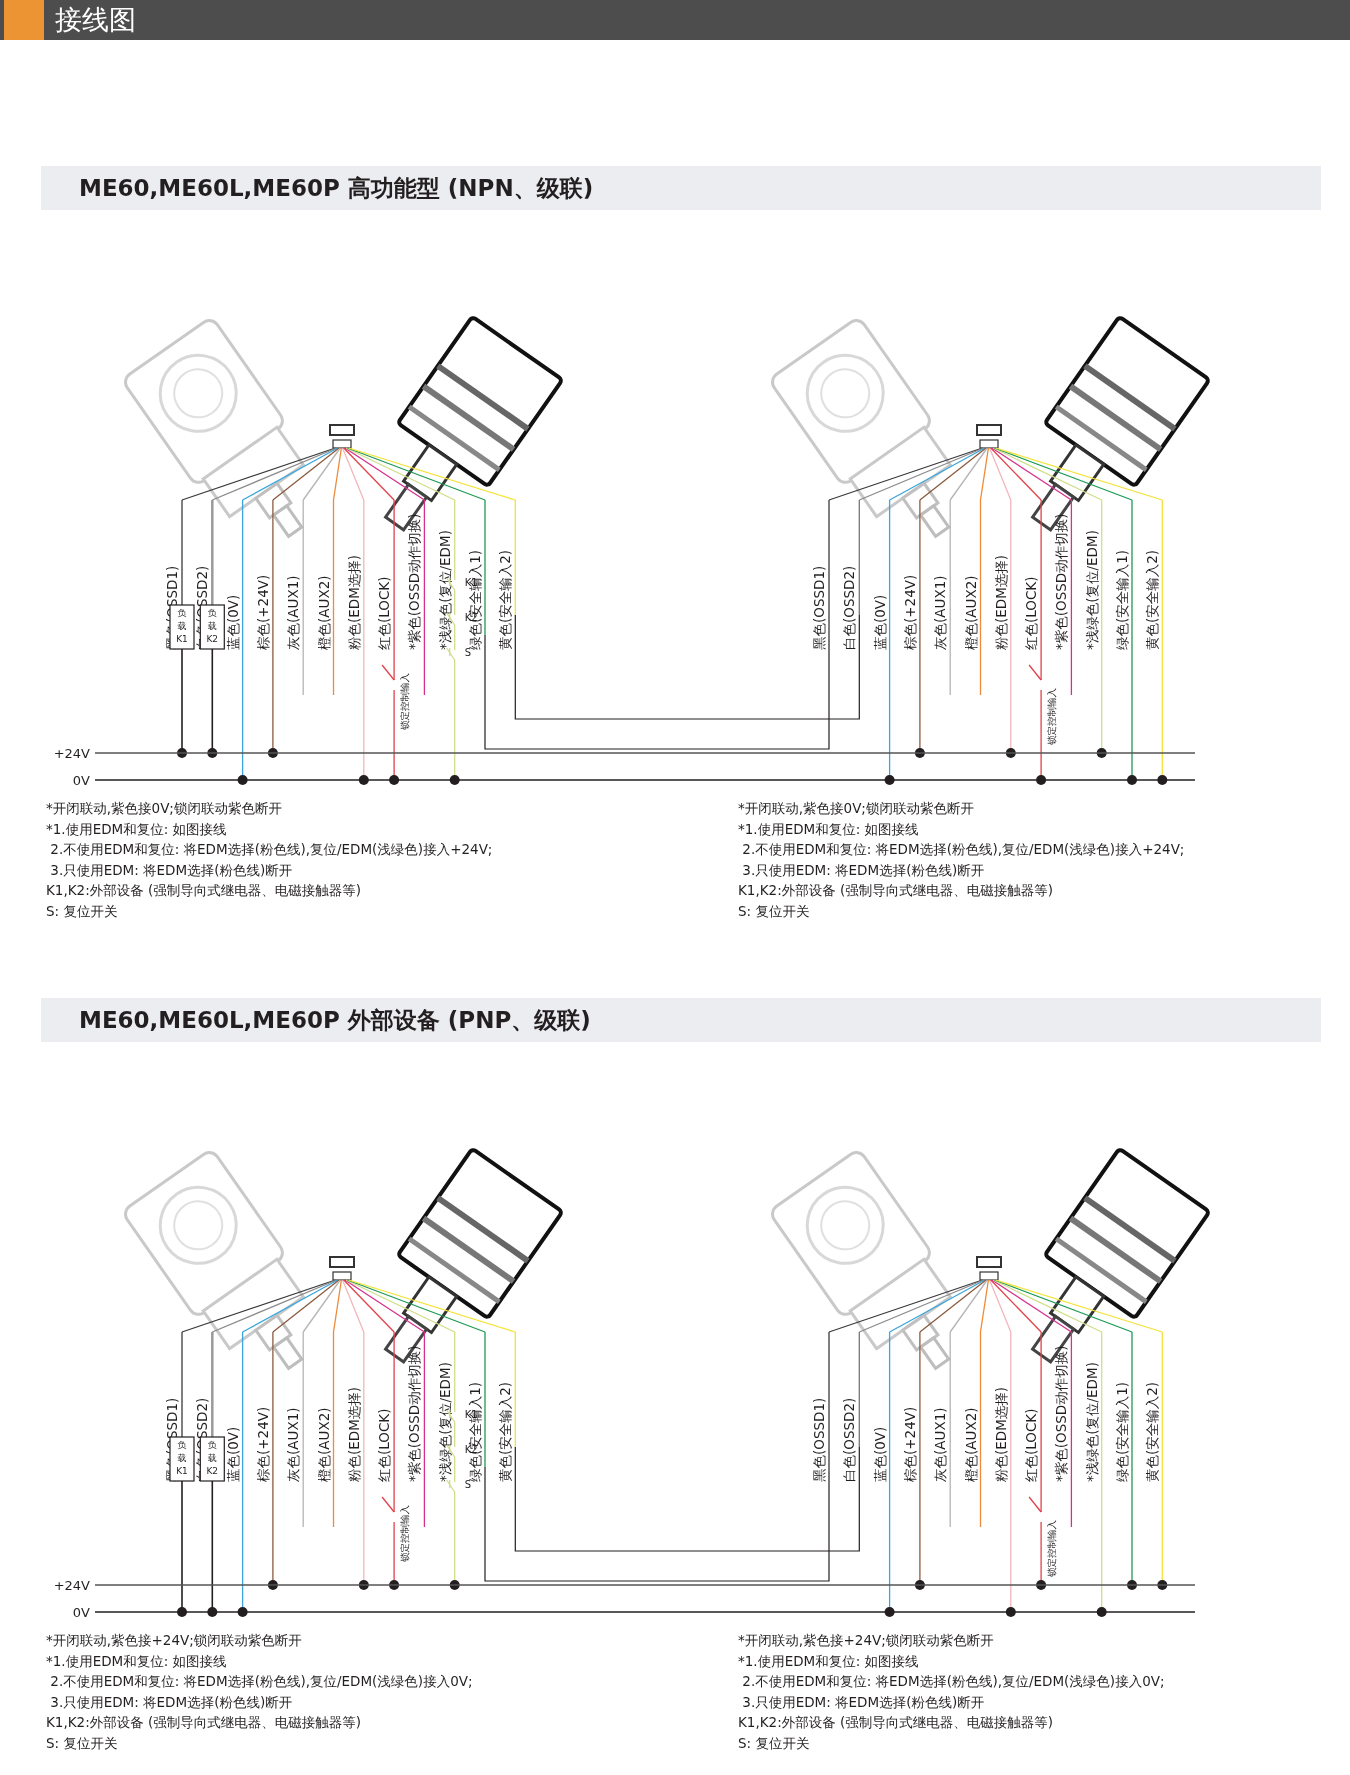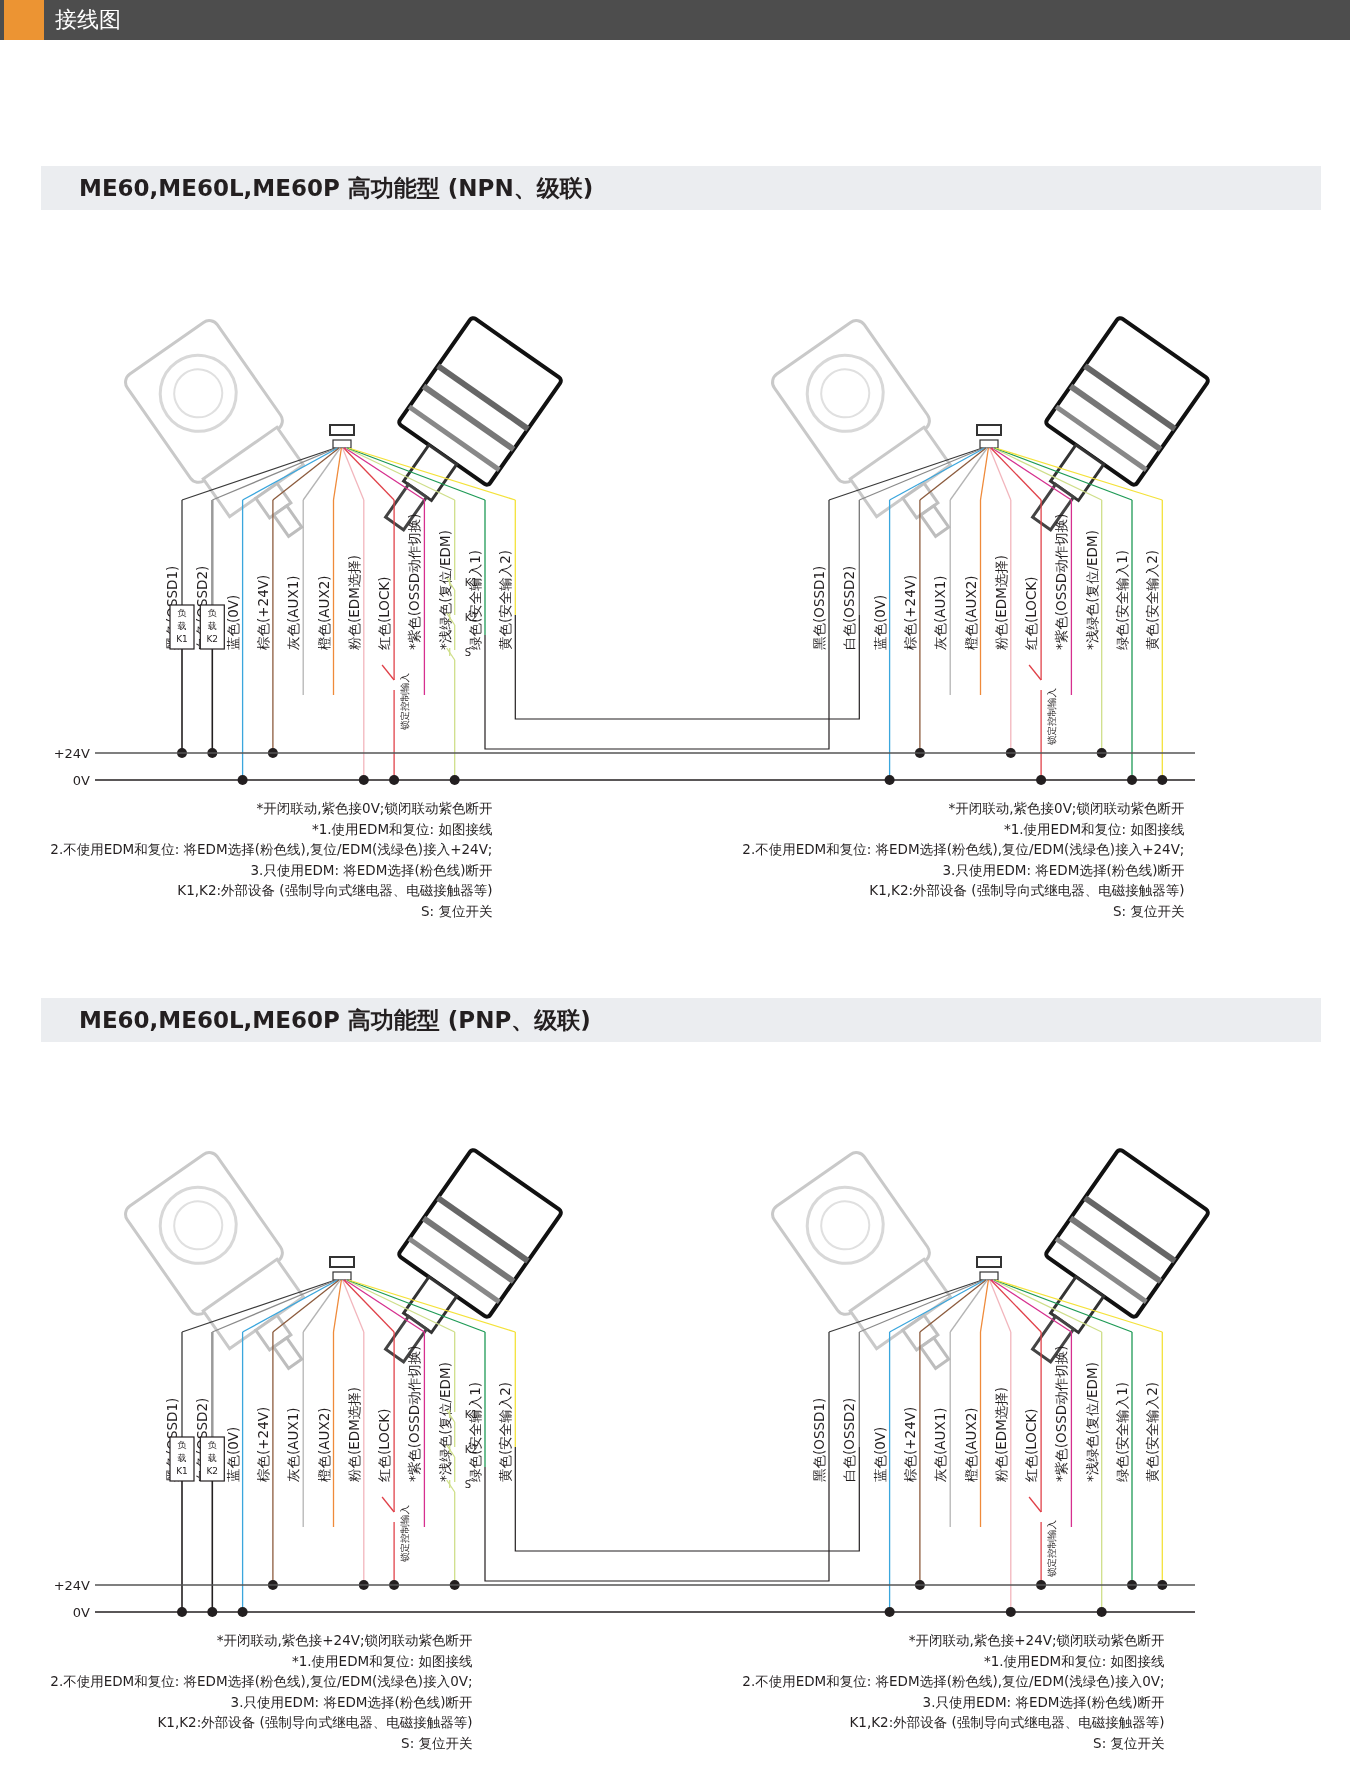--- a/index.html
+++ b/index.html
@@ -1,23 +1,23 @@
 <!DOCTYPE html>
 <html><head>
 <meta charset="utf-8">
 <style>
   html,body{margin:0;padding:0;background:#fff;}
   body{width:1350px;height:1775px;position:relative;overflow:hidden;font-family:"DejaVu Sans",sans-serif;color:#231f20;}
   .topbar{position:absolute;left:0;top:0;width:1350px;height:40px;background:#4d4d4d;}
   .topbar .accent{position:absolute;left:4px;top:0;width:40px;height:40px;background:#ec9433;}
-  .topbar .title{position:absolute;left:55px;top:3px;font-size:22px;color:#fff;line-height:34px;}
+  .topbar .title{position:absolute;left:55px;top:3px;font-size:27px;color:#fff;line-height:34px;}
   .section-head{position:absolute;left:34px;width:1280px;height:44px;background:#ebedf0;margin-left:7px;}
   .section-head .t{position:absolute;left:38px;top:7px;font-size:23px;font-weight:bold;color:#231f20;line-height:30px;}
   .diagram{position:absolute;left:0;width:1350px;}
-  .notes{position:absolute;font-size:13.5px;line-height:20.5px;color:#231f20;white-space:pre;text-align:right;}
+  .notes{position:absolute;font-size:13.5px;line-height:20.5px;color:#231f20;white-space:pre;}
   svg text{font-family:"DejaVu Sans",sans-serif;}
 </style>
 </head>
 <body>
 
 <div class="topbar">
   <div class="accent"></div>
   <div class="title">接线图</div>
 </div>
 
@@ -229,21 +229,21 @@
       </g>
       <polyline points="515.3,405 515.3,509 859.3,509 859.3,405" fill="none" stroke="#231f20" stroke-width="1.2"></polyline>
       <polyline points="485,425 485,539 829,539 829,430" fill="none" stroke="#231f20" stroke-width="1.2"></polyline>
       <line x1="95" y1="543" x2="1195" y2="543" stroke="#555" stroke-width="1.4"></line>
       <line x1="95" y1="570" x2="1195" y2="570" stroke="#231f20" stroke-width="1.4"></line>
       <text x="90" y="548" font-size="13" text-anchor="end" fill="#231f20">+24V</text>
       <text x="90" y="575" font-size="13" text-anchor="end" fill="#231f20">0V</text>
     </svg><div class="notes" style="left: 46px; top: 588px;"><div>*开闭联动,紫色接0V;锁闭联动紫色断开</div><div>*1.使用EDM和复位: 如图接线</div><div> 2.不使用EDM和复位: 将EDM选择(粉色线),复位/EDM(浅绿色)接入+24V;</div><div> 3.只使用EDM: 将EDM选择(粉色线)断开</div><div>K1,K2:外部设备 (强制导向式继电器、电磁接触器等)</div><div>S: 复位开关</div></div><div class="notes" style="left: 738px; top: 588px;"><div>*开闭联动,紫色接0V;锁闭联动紫色断开</div><div>*1.使用EDM和复位: 如图接线</div><div> 2.不使用EDM和复位: 将EDM选择(粉色线),复位/EDM(浅绿色)接入+24V;</div><div> 3.只使用EDM: 将EDM选择(粉色线)断开</div><div>K1,K2:外部设备 (强制导向式继电器、电磁接触器等)</div><div>S: 复位开关</div></div></div>
 
 <div class="section-head" style="top:998px;">
-  <div class="t">ME60,ME60L,ME60P 高功能型 (PNP、级联)</div>
+  <div class="t">ME60,ME60L,ME60P 外部设备 (PNP、级联)</div>
 </div>
 <div class="diagram" id="diag1" style="top:1042px;height:733px;"><svg width="1350" height="620" viewBox="0 0 1350 620">
       <g>
         <g transform="translate(342,223) rotate(-35)">
           <rect x="-150" y="-170" width="110" height="130" rx="10" fill="#fff" stroke="#c9c9c9" stroke-width="3"></rect>
           <circle cx="-95" cy="-115" r="38" fill="none" stroke="#d8d8d8" stroke-width="3"></circle>
           <circle cx="-95" cy="-115" r="24" fill="none" stroke="#e0e0e0" stroke-width="2"></circle>
           <rect x="-140" y="-42" width="90" height="46" fill="#fff" stroke="#c9c9c9" stroke-width="3"></rect>
           <rect x="-108" y="4" width="26" height="24" fill="#fff" stroke="#c0c0c0" stroke-width="3"></rect>
           <rect x="-103" y="28" width="16" height="26" fill="#fff" stroke="#bdbdbd" stroke-width="3"></rect>

